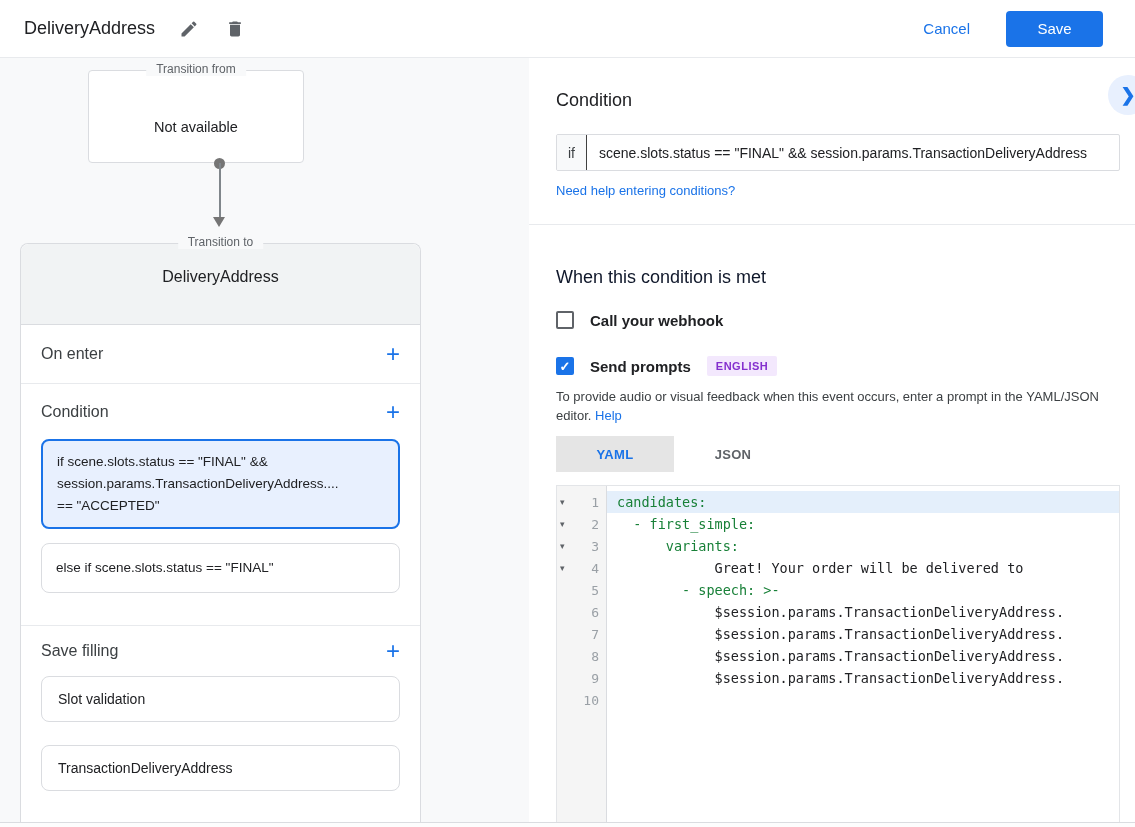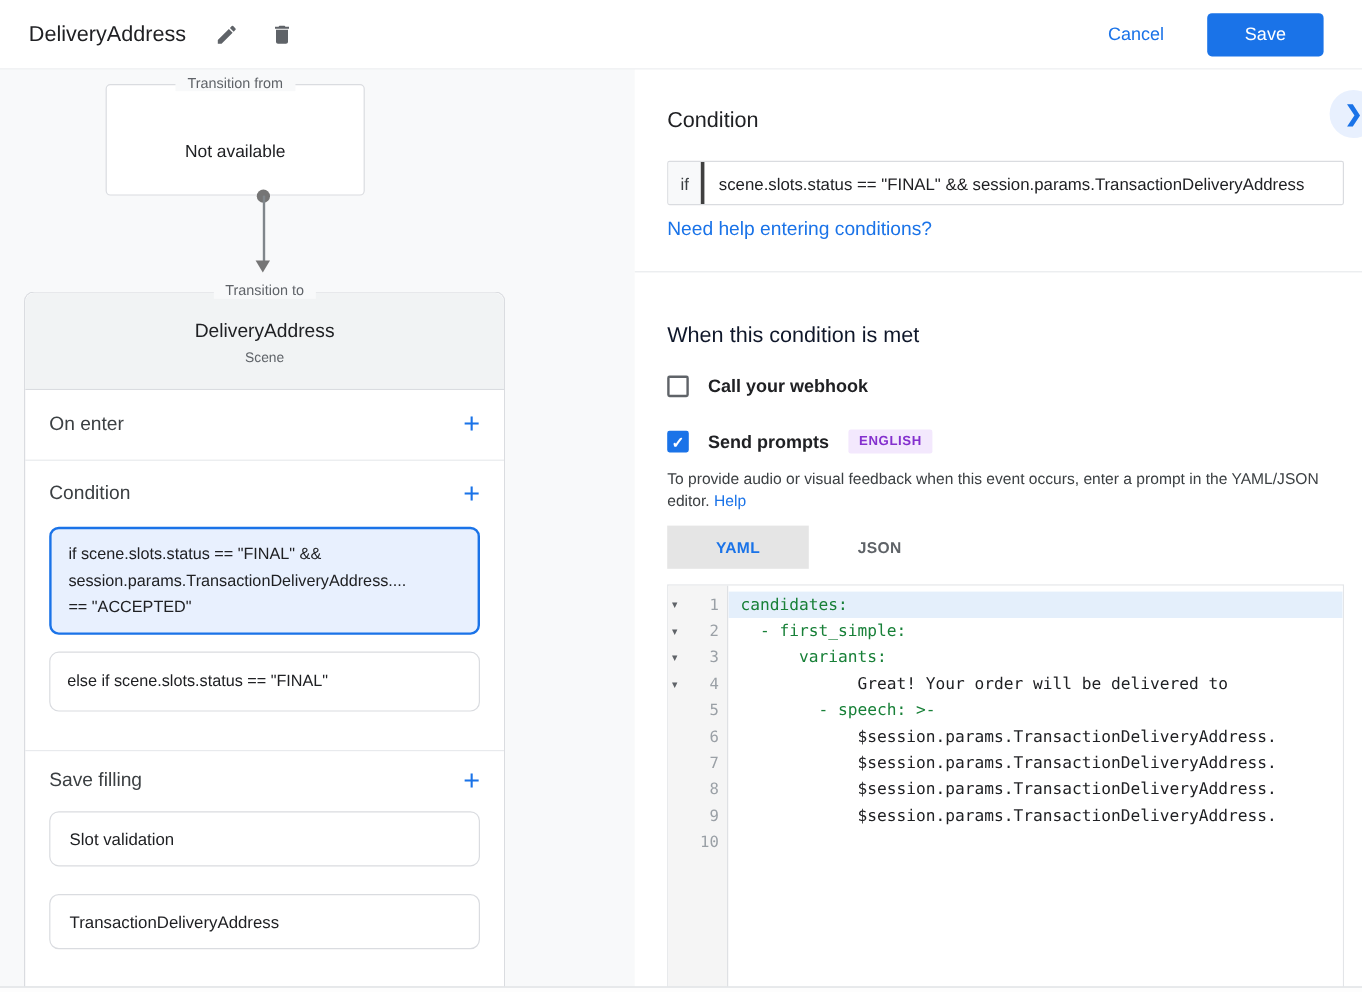--- a/index.html
+++ b/index.html
@@ -61,25 +61,25 @@
   .slot-box { margin:0 20px 13px 20px; background:#fff; border:1px solid #dadce0; border-radius:8px;
     padding:14px 16px; font-size:14px; color:#202124; cursor:pointer; }
   .slot-gap { height:10px; }
 
   
   .rp-title { font-size:18px; font-weight:400; color:#202124; margin-top:32px; }
   .collapse-btn { position:absolute; top:17px; right:-13px; width:40px; height:40px; border-radius:50%;
     background:#e8f0fe; color:#1a73e8; border:none; font-size:18px; font-weight:bold; cursor:pointer;
     display:flex; align-items:center; justify-content:center; font-family:inherit; }
   .if-row { margin-top:23px; height:37px; display:flex; border:1px solid #dadce0; border-radius:2px; overflow:hidden; }
-  .if-cell { width:30px; flex:none; background:#f8f9fa; border-right:3px solid #404040; display:flex;
+  .if-cell { width:30px; flex:none; background:#f8f9fa; border-right:1px solid #404040; display:flex;
     align-items:center; justify-content:center; font-size:14px; color:#3c4043; }
   .if-input { flex:1; border:none; outline:none; padding:0 12px; font-size:14px; color:#202124;
     font-family:inherit; white-space:nowrap; overflow:hidden; display:flex; align-items:center; }
-  .help-link { display:inline-block; margin-top:12px; font-size:16px; color:#1a73e8; text-decoration:none; cursor:pointer; }
+  .help-link { display:inline-block; margin-top:12px; font-size:13px; color:#1a73e8; text-decoration:none; cursor:pointer; }
   .rp-divider { border-top:1px solid #e8eaed; margin:25px -15px 0 -27px; }
   .rp-sub { font-size:18px; font-weight:400; color:#0f172a; margin-top:42px; }
   .chk-row { display:flex; align-items:center; margin-top:23px; }
   .chk-row.second { margin-top:27px; }
   .checkbox { width:18px; height:18px; border:2px solid #5f6368; border-radius:2px; background:#fff;
     flex:none; cursor:pointer; }
   .checkbox.checked { background:#1a73e8; border-color:#1a73e8; color:#fff; display:flex;
     align-items:center; justify-content:center; font-size:13px; font-weight:bold; }
   .chk-label { font-size:15px; font-weight:bold; color:#202124; margin-left:16px; cursor:pointer; }
   .lang-badge { margin-left:16px; background:#f3e8fd; color:#8430ce; font-size:11px; font-weight:bold;
@@ -140,21 +140,20 @@
     </div>
 
     <div class="conn-dot"></div>
     <div class="conn-line"></div>
     <div class="conn-arrow"></div>
 
     <div class="card">
       <span class="card-legend">Transition to</span>
       <div class="card-header">
         <div class="scene-name">DeliveryAddress</div>
-        <div class="scene-type">Scene</div>
       </div>
 
       <div class="sec-row row-onenter">
         <span class="sec-label">On enter</span>
         <span class="plus">+</span>
       </div>
       <div class="sec-divider"></div>
 
       <div class="sec-row row-cond">
         <span class="sec-label">Condition</span>

